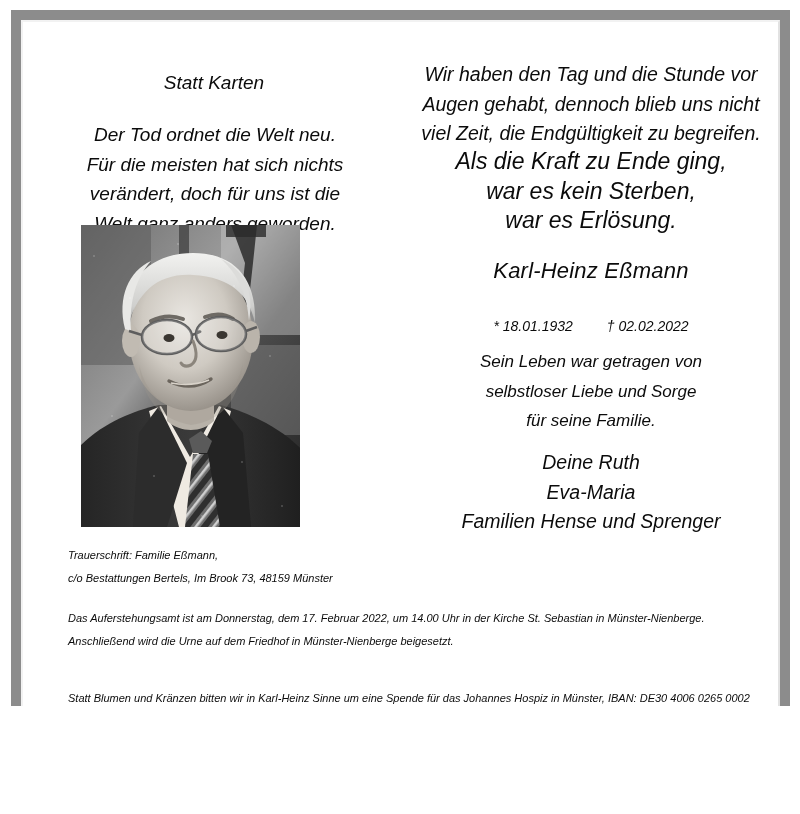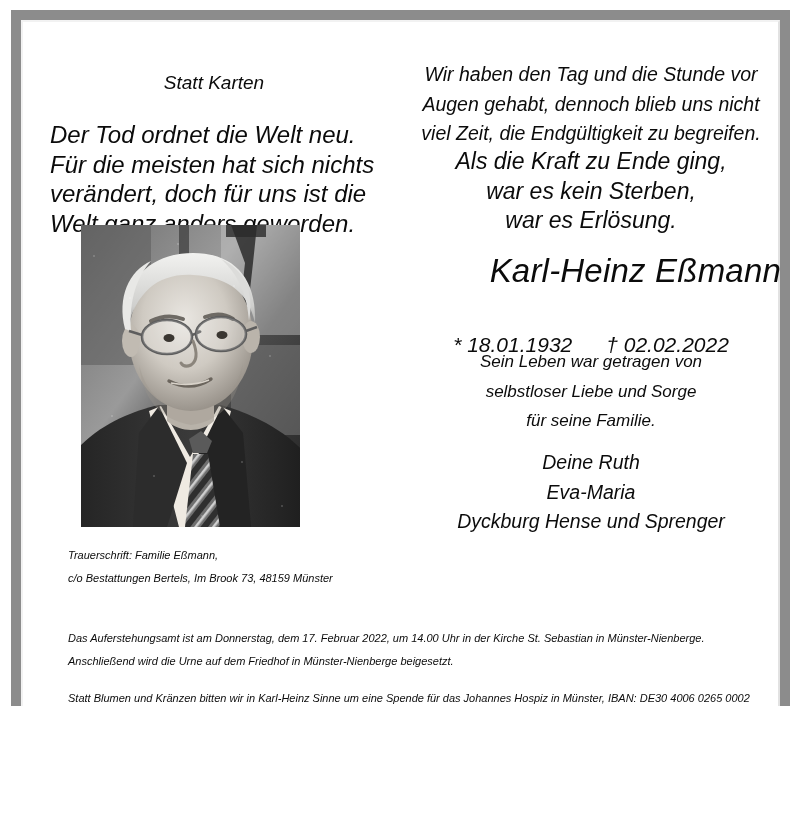--- a/index.html
+++ b/index.html
@@ -62,21 +62,22 @@
     top: 28px;
     width: 300px;
     text-align: center;
     font-size: 19px;
     line-height: 26px;
   }
   #poem-left {
     left: 4px;
     top: 78px;
     width: 330px;
-    font-size: 24px;
+    text-align: center;
+    font-size: 19px;
     line-height: 29.5px;
   }
 
   
   #portrait {
     position: absolute;
     left: 35px;
     top: 183px;
     width: 219px;
     height: 302px;
@@ -99,31 +100,31 @@
     top: 105px;
     width: 380px;
     text-align: center;
     font-size: 23px;
     line-height: 29.5px;
   }
   #deceased-name {
     left: 355px;
     top: 212px;
     width: 380px;
-    text-align: right;
-    font-size: 33px;
+    text-align: center;
+    font-size: 22px;
     line-height: 34px;
     letter-spacing: 0.2px;
   }
   #dates {
     left: 355px;
-    top: 264px;
-    width: 380px;
-    text-align: center;
-    font-size: 21px;
+    top: 245px;
+    width: 380px;
+    text-align: center;
+    font-size: 14px;
     line-height: 26px;
   }
   #dates .gap { display: inline-block; width: 34px; }
   #tribute {
     left: 355px;
     top: 305px;
     width: 380px;
     text-align: center;
     font-size: 17px;
     line-height: 29.5px;
@@ -144,21 +145,21 @@
     font-style: italic;
     color: #0b0b0b;
     position: absolute;
     left: 22px;
     width: 690px;
     font-size: 11px;
     line-height: 22.5px;
     white-space: pre-line;
   }
   #note-address { top: 502px; }
-  #note-service { top: 565px; margin-top: 20px; }
+  #note-service { top: 565px; }
   #note-donation { top: 645px; }
 
   
   #footer-band {
     position: absolute;
     left: 13px;
     top: 735px;
     width: 755px;
     height: 49px;
     background: #cecece;
@@ -315,21 +316,21 @@
         <div class="blk" id="dates">
           <span>* 18.01.1932</span><span class="gap"></span><span>† 02.02.2022</span>
         </div>
 
         <div class="blk" id="tribute">Sein Leben war getragen von
 selbstloser Liebe und Sorge
 für seine Familie.</div>
 
         <div class="blk" id="survivors">Deine Ruth
 Eva-Maria
-Dyckburg Hense und Sprenger</div>
+Familien Hense und Sprenger</div>
 
         <div class="note" id="note-address">Trauerschrift: Familie Eßmann,
 c/o Bestattungen Bertels, Im Brook 73, 48159 Münster</div>
 
         <div class="note" id="note-service">Das Auferstehungsamt ist am Donnerstag, dem 17. Februar 2022, um 14.00 Uhr in der Kirche St. Sebastian in Münster-Nienberge. Anschließend wird die Urne auf dem Friedhof in Münster-Nienberge beigesetzt.</div>
 
         <div class="note" id="note-donation">Statt Blumen und Kränzen bitten wir in Karl-Heinz Sinne um eine Spende für das Johannes Hospiz in Münster, IBAN: DE30 4006 0265 0002 1810 00, Stichwort: Karl-Heinz Eßmann.</div>
 
         <div id="footer-band">
           <div id="footer-inner">

